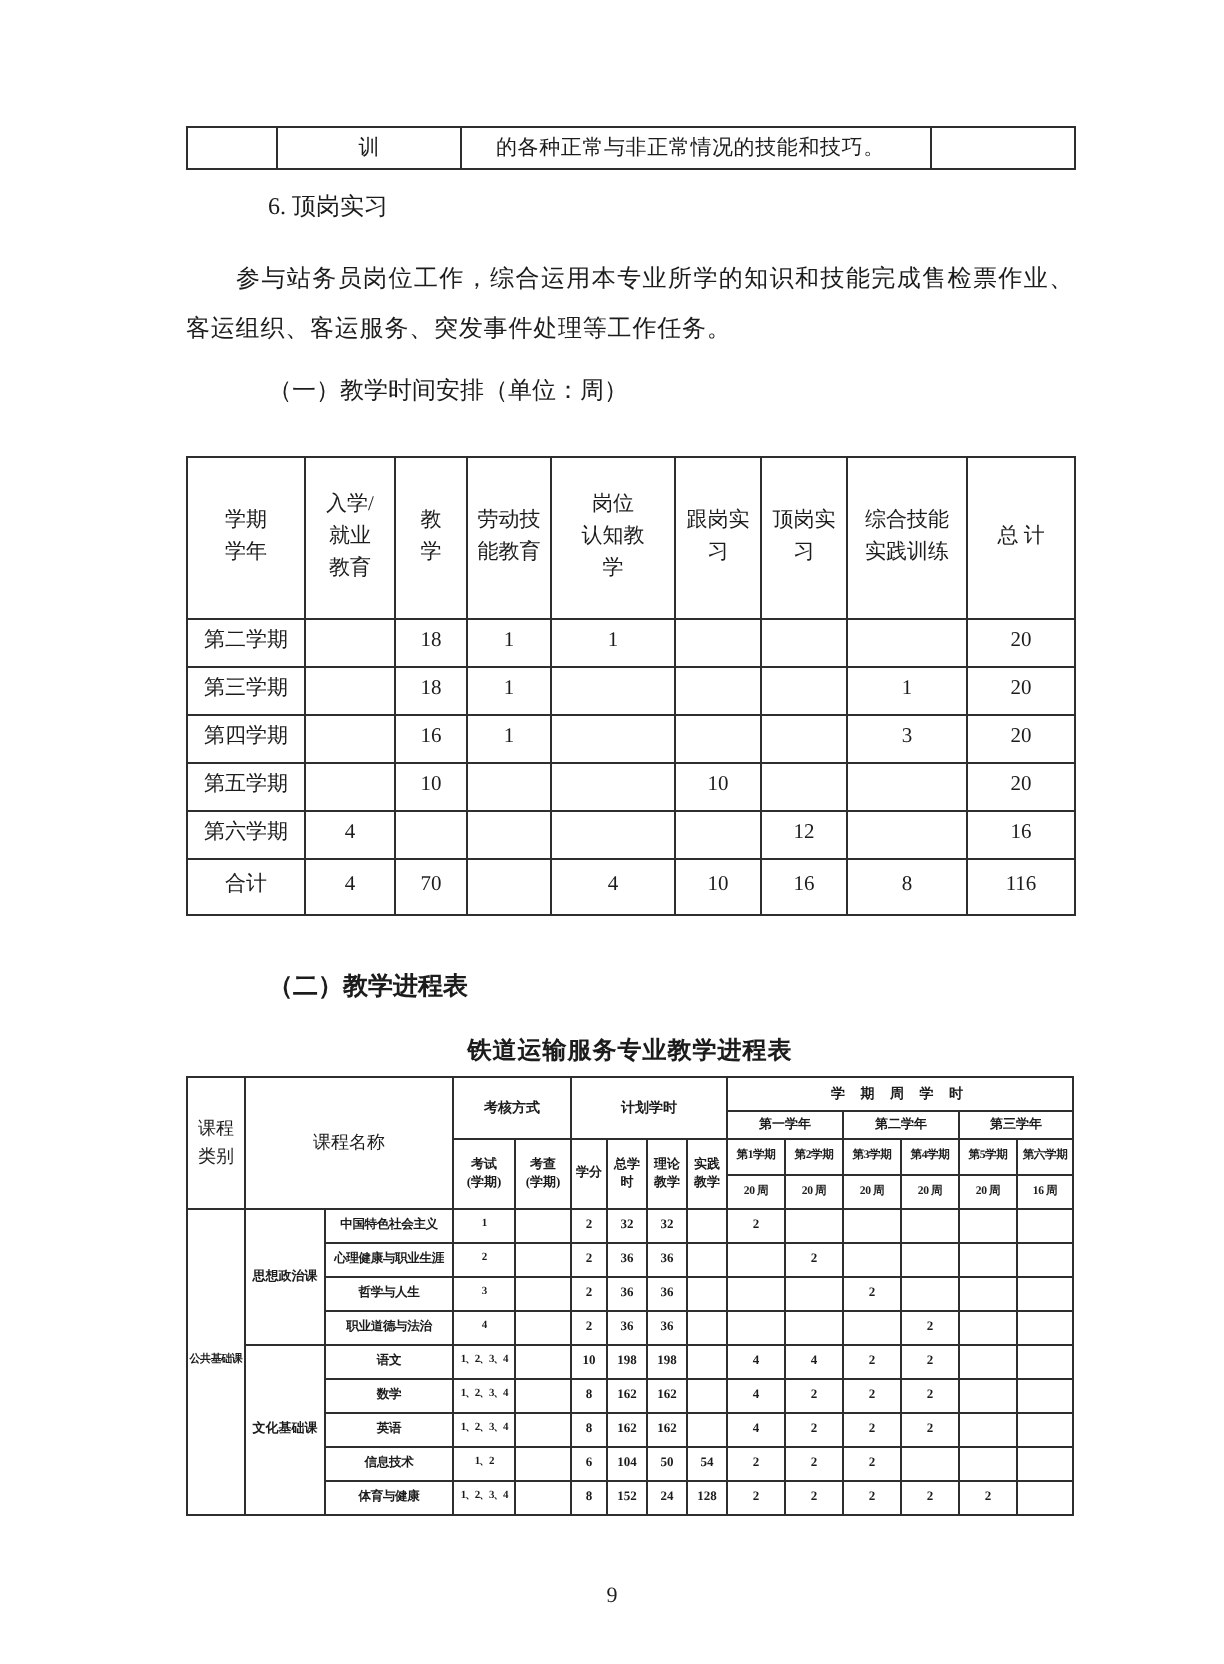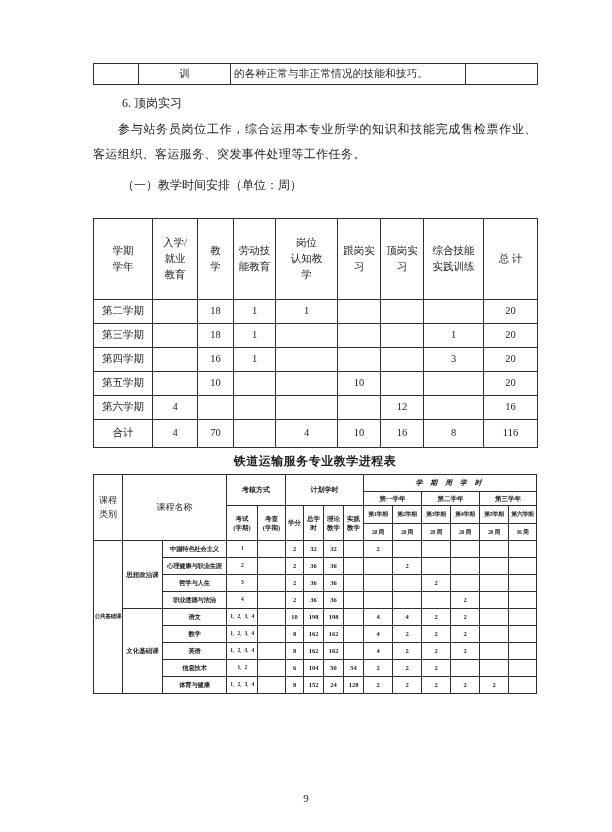--- a/index.html
+++ b/index.html
@@ -6,23 +6,23 @@
   .page{
     position:relative;width:612px;height:832px;background:#ffffff;overflow:hidden;
     font-family:"Liberation Serif","DejaVu Serif",serif;color:#1c1c1c;
   }
   .content{margin-left:93px;width:444px;}
   table{border-collapse:collapse;table-layout:fixed;width:444px;}
   td{border:1px solid #2e2e2e;text-align:center;vertical-align:middle;padding:0;overflow:hidden;}
   
   .frag{margin-top:63px;border:1.5px solid #2e2e2e;}
   .frag td{height:20px;font-size:10.5px;}
-  .frag .txt{text-align:left;padding-left:3px;letter-spacing:.3px;}
-  
-  .line{margin:4px;font-size:12px;line-height:16px;}
+  .frag .txt{text-align:left;padding-left:17px;letter-spacing:.3px;}
+  
+  .line{margin:16px;font-size:12px;line-height:16px;}
   .indent{padding-left:25px;}
   .item6{margin-top:10px;}
   .para{margin:6px 0 0 0;font-size:12px;line-height:25px;text-indent:25px;text-align:justify;letter-spacing:.4px;}
   .h7{margin-top:7px;font-weight:bold;font-size:12.5px;}
   .sub1{margin-top:10px;}
   
   .t1{margin-top:25px;border:1.5px solid #2e2e2e;padding-left:40px;}
   .t1 td{font-size:10.5px;white-space:pre-line;line-height:1.55;}
   .t1 .hrow td{height:80px;}
   .t1 .r td{height:23px;}
@@ -34,21 +34,21 @@
   .t2{margin-top:4px;border:1.5px solid #2e2e2e;}
   .t2 td{font-size:6.5px;font-weight:600;white-space:pre-line;line-height:1.45;}
   .t2 .ra td{height:16px;}
   .t2 .rb td{height:13px;}
   .t2 .rc td{height:17px;}
   .t2 .rd td{height:16px;}
   .t2 .br td{height:16px;white-space:nowrap;}
   .t2 .big{font-size:9px;font-weight:500;line-height:1.5;}
   .t2 .grp{font-size:6.5px;}
   .t2 .cat{font-size:5.5px;white-space:nowrap;letter-spacing:-.2px;white-space:pre-line;}
-  .t2 .weekly{letter-spacing:3px;font-size:7px;font-style:italic;}
+  .t2 .weekly{letter-spacing:3px;font-size:7px;}
   .t2 .mid{font-size:7px;text-align:center;}
   .t2 .sem{font-size:5.8px;letter-spacing:-.2px;}
   .t2 .exam{font-size:5.5px;letter-spacing:-.6px;}
   .t2 .cname{font-size:6.3px;letter-spacing:-.2px;}
   .pagenum{position:absolute;top:792px;left:0;width:612px;text-align:center;font-size:11px;}
 </style>
 </head>
 <body>
 
 <div class="page">
@@ -171,20 +171,21 @@
         <td></td>
         <td>4</td>
         <td>10</td>
         <td>16</td>
         <td>8</td>
         <td>116</td>
       </tr>
     </tbody>
       </table>
 
+    <p class="line indent sub2">（二）教学进程表</p>
     <p class="t2title">铁道运输服务专业教学进程表</p>
 
     <table class="t2">
       <colgroup>
         <col style="width:29px">
           <col style="width:40px">
           <col style="width:64px">
           <col style="width:31px">
           <col style="width:28px">
         <col style="width:18px">

